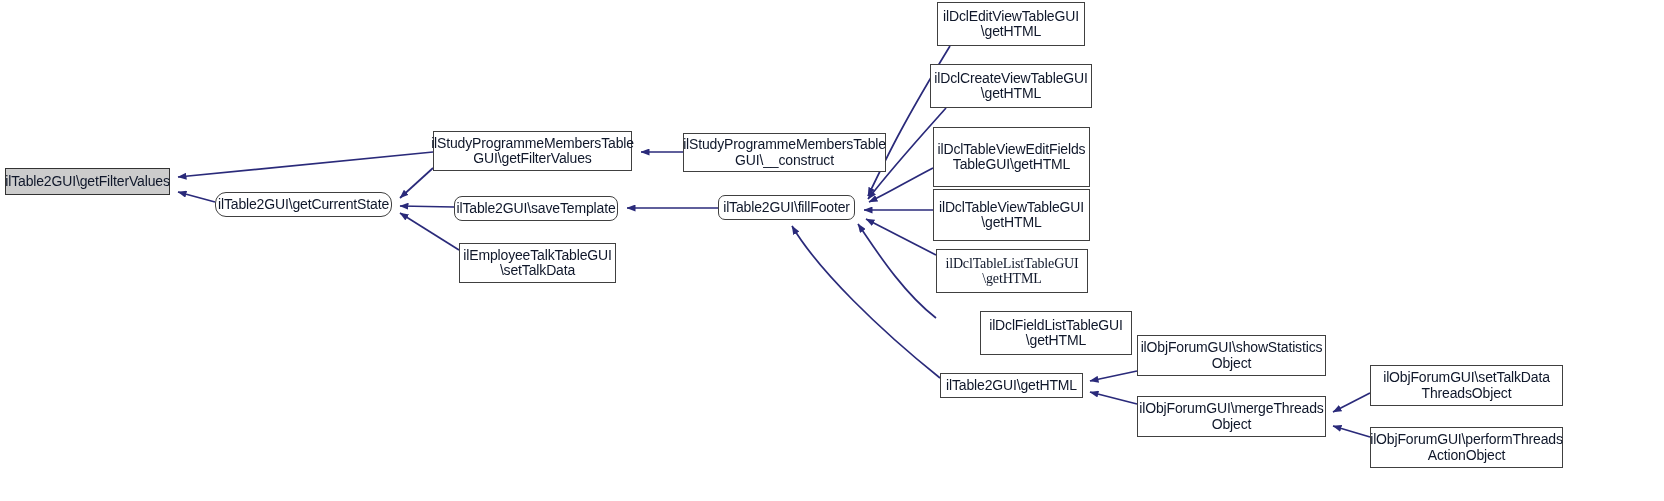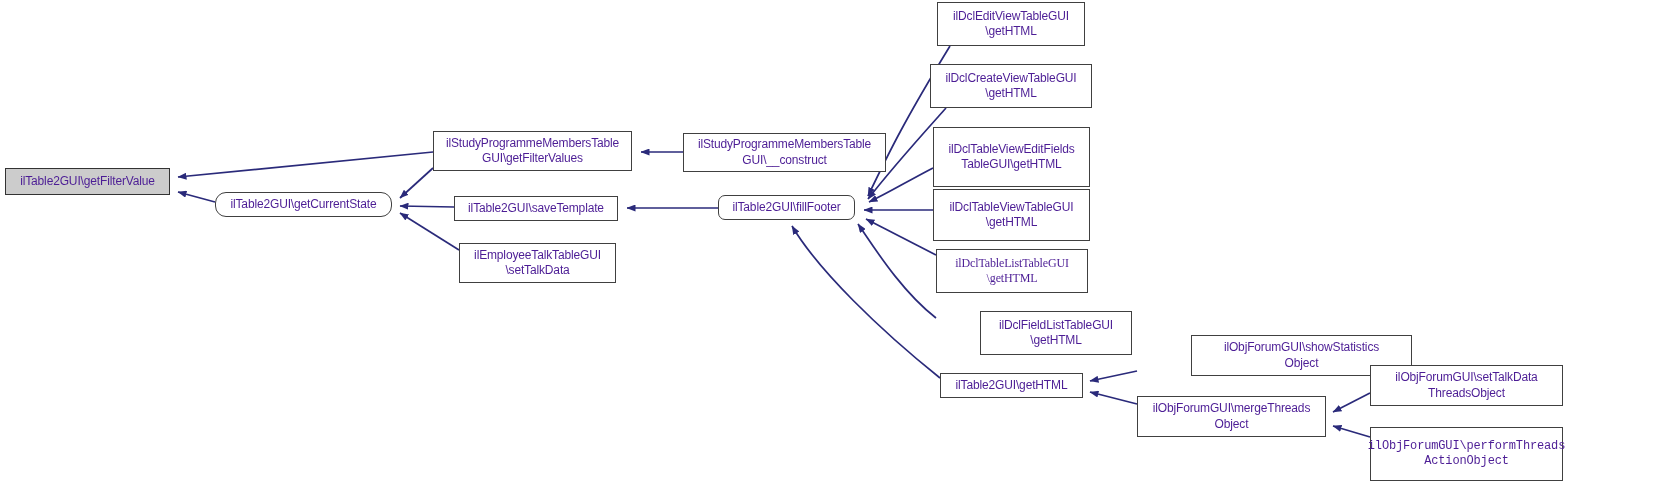--- a/index.html
+++ b/index.html
@@ -20,22 +20,22 @@
     left: 0; top: 0;
     width: 1664px;
     height: 501px;
     pointer-events: none;
   }
   .node {
     position: absolute;
     box-sizing: border-box;
     border: 1px solid #404040;
     background: #ffffff;
-    color: #4c1d95;
-    font-size: 12px;
+    color: #0f172a;
+    font-size: 14px;
     line-height: 15.5px;
     letter-spacing: -0.15px;
     display: flex;
     align-items: center;
     justify-content: center;
     text-align: center;
     padding: 1px 3px;
     white-space: pre-line;
     z-index: 2;
   }
@@ -80,28 +80,28 @@
       <path d="M940,378 C880,330 818,270 792,226"></path>
 
       <path d="M1137,371 L1090,381"></path>
       <path d="M1137,404 L1090,392"></path>
 
       <path d="M1370,393 L1333,412"></path>
       <path d="M1370,437 L1333,426"></path>
     </g>
   </svg>
 
-  <div class="node current" style="left:5px;top:168px;width:165px;height:27px;">ilTable2GUI\getFilterValue</div>
+  <div class="node current" style="left:5px;top:168px;width:165px;height:27px;">ilTable2GUI\getFilterValues</div>
 
   <div class="node" style="left:215px;top:192px;width:177px;height:25px;border-radius:11px;">ilTable2GUI\getCurrentState</div>
 
   <div class="node" style="left:433px;top:131px;width:199px;height:40px;">ilStudyProgrammeMembersTable
 GUI\getFilterValues</div>
 
-  <div class="node" style="left:454px;top:196px;width:164px;height:25px;">ilTable2GUI\saveTemplate</div>
+  <div class="node" style="left:454px;top:196px;width:164px;height:25px;border-radius:8px;">ilTable2GUI\saveTemplate</div>
 
   <div class="node" style="left:459px;top:243px;width:157px;height:40px;">ilEmployeeTalkTableGUI
 \setTalkData</div>
 
   <div class="node" style="left:683px;top:133px;width:203px;height:39px;">ilStudyProgrammeMembersTable
 GUI\__construct</div>
 
   <div class="node" style="left:718px;top:195px;width:137px;height:25px;border-radius:7px;">ilTable2GUI\fillFooter</div>
 
   <div class="node" style="left:937px;top:2px;width:148px;height:44px;">ilDclEditViewTableGUI
@@ -117,25 +117,25 @@
 \getHTML</div>
 
   <div class="node" style="left:936px;top:249px;width:152px;height:44px;font-family:Liberation Serif, serif;">ilDclTableListTableGUI
 \getHTML</div>
 
   <div class="node" style="left:936px;top:311px;width:152px;height:44px;margin-left:44px;">ilDclFieldListTableGUI
 \getHTML</div>
 
   <div class="node" style="left:940px;top:373px;width:143px;height:25px;">ilTable2GUI\getHTML</div>
 
-  <div class="node" style="left:1191px;top:335px;width:221px;height:41px;">ilObjForumGUI\showStatistics
+  <div class="node" style="left:1137px;top:335px;width:189px;height:41px;">ilObjForumGUI\showStatistics
 Object</div>
 
   <div class="node" style="left:1137px;top:396px;width:189px;height:41px;">ilObjForumGUI\mergeThreads
 Object</div>
 
   <div class="node" style="left:1370px;top:365px;width:193px;height:41px;">ilObjForumGUI\setTalkData
 ThreadsObject</div>
 
-  <div class="node" style="left:1370px;top:427px;width:193px;height:54px;font-family:Liberation Mono, monospace;">ilObjForumGUI\performThreads
+  <div class="node" style="left:1370px;top:427px;width:193px;height:41px;">ilObjForumGUI\performThreads
 ActionObject</div>
 
 </div>
 
 </body></html>

